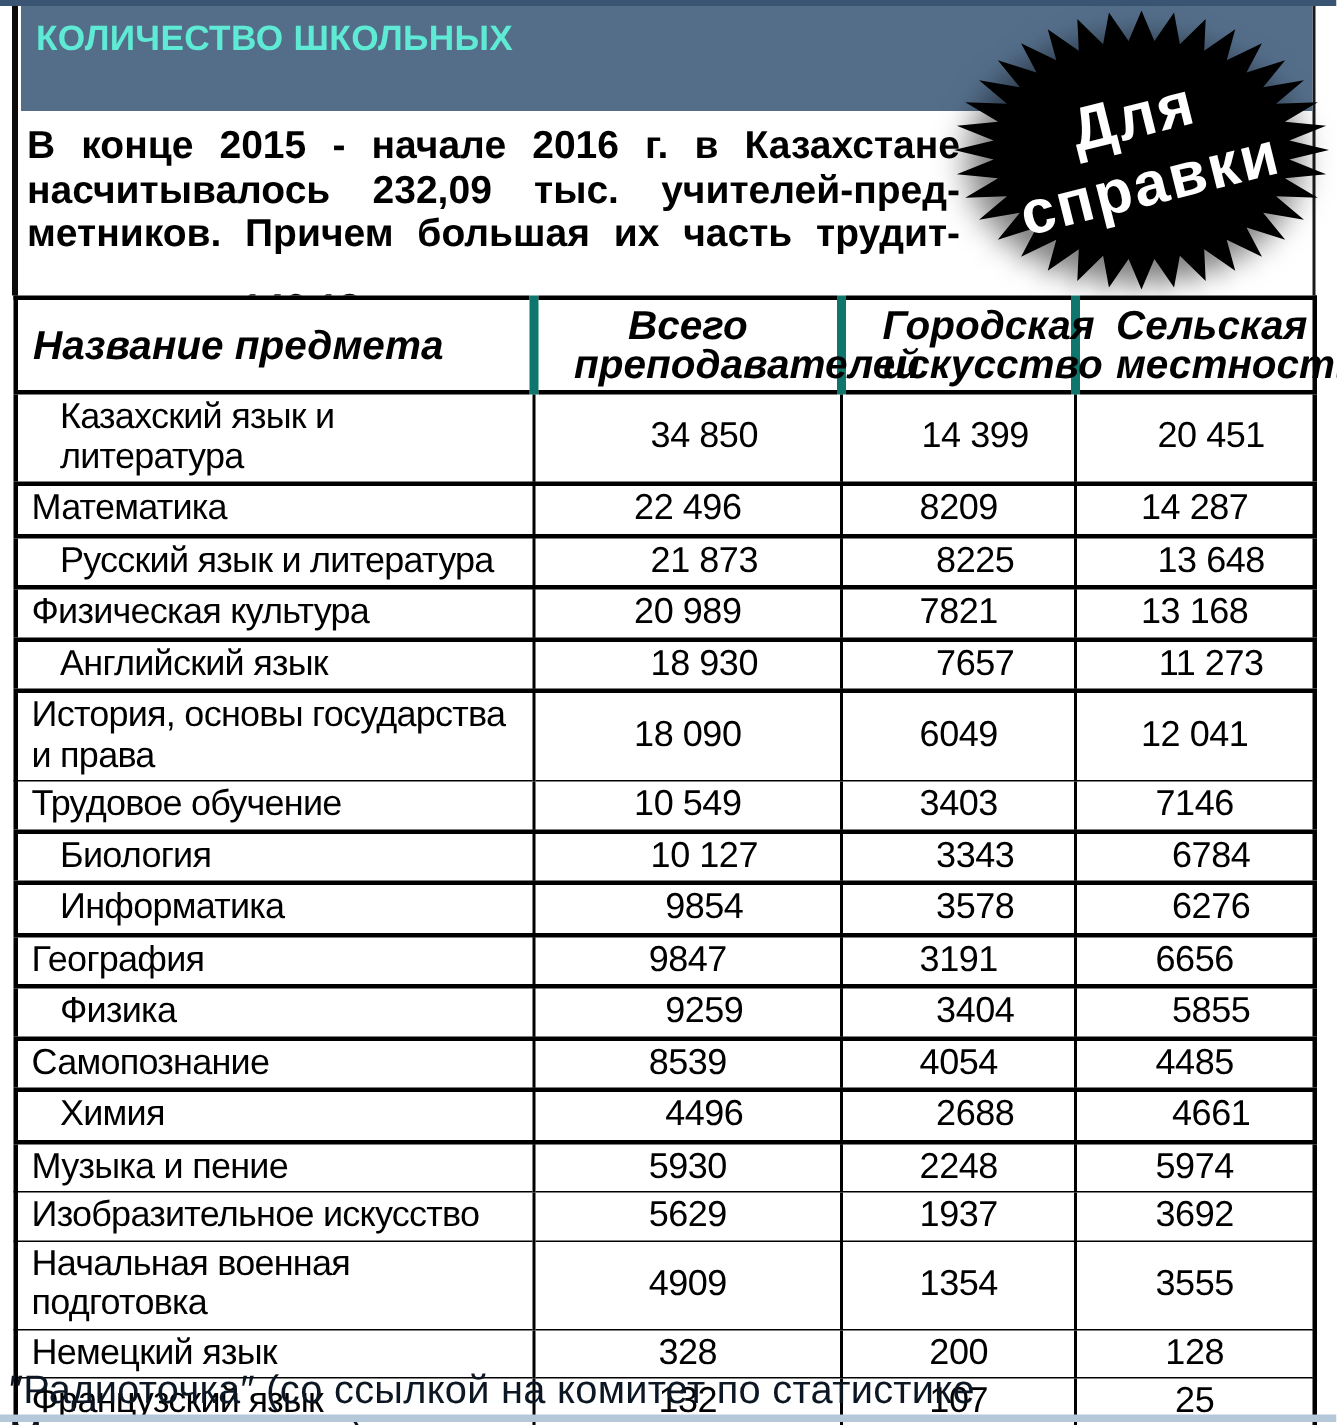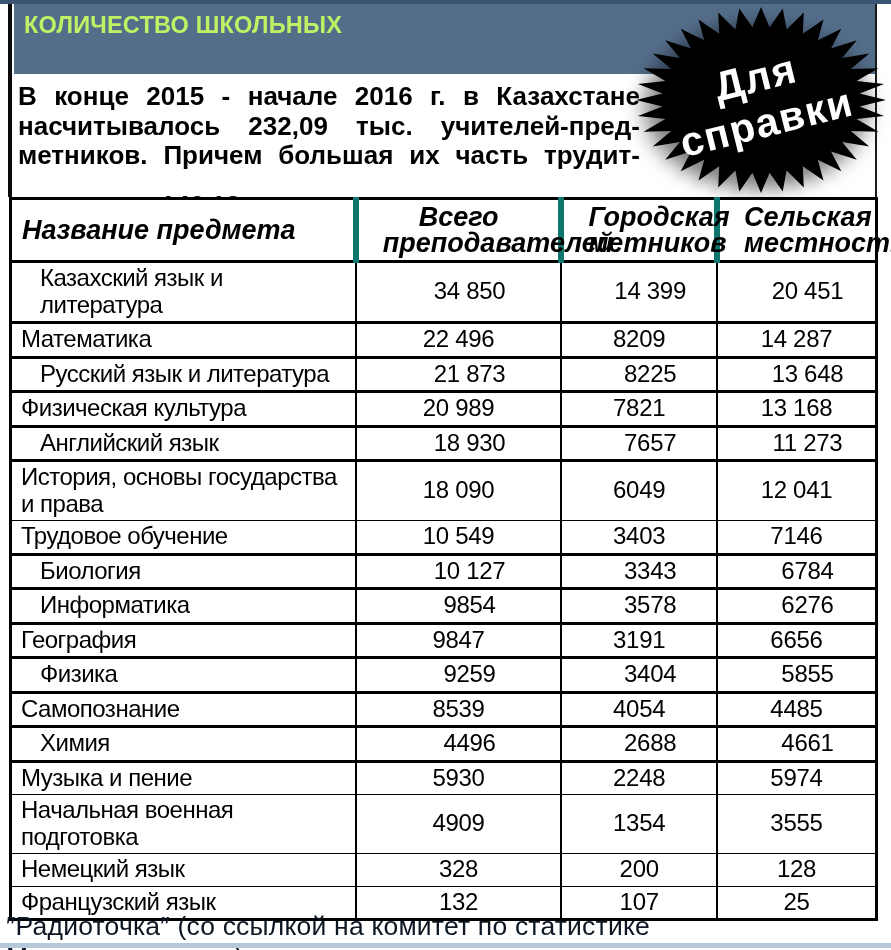--- a/index.html
+++ b/index.html
@@ -10,21 +10,21 @@
   }
   .top-edge { position:absolute; top:0; left:0; width:891px; height:4px; background:#3a5474; }
   .bottom-edge { position:absolute; top:943px; left:0; width:891px; height:5px; background:#b4c8da; }
 
   
   .hero {
     position:absolute; top:4px; left:8px; width:869px; height:193px;
     border-left:4px solid #0b0b0b; border-right:2px solid #1a1a1a; background:#fff;
   }
   .header-bar {
-    margin-left:2px; height:70px; background:#546e8a; color:#bef264;
+    margin-left:2px; height:70px; background:#546e8a; color:#5eead4;
     font-weight:bold; font-size:23.5px; line-height:26.5px;
     padding:8px 0 0 10px; letter-spacing:0.2px;
   }
   .intro {
     width:628px; padding:8px 0 0 6px;
     font-weight:bold; font-size:26px; line-height:29.5px; color:#000;
   }
   .intro-line { text-align:justify; text-align-last:justify; }
   .intro-line:last-child { text-align-last:left;margin-top:20px; }
 
@@ -101,21 +101,21 @@
   <colgroup>
       <col class="c1">
       <col class="c2">
       <col class="c3">
       <col class="c4">
     </colgroup>
   <thead>
     <tr>
       <th>Название предмета</th>
       <th>Всего преподавателей</th>
-      <th>Городская метников</th>
+      <th>Городская искусство</th>
       <th>Сельская местность</th>
     </tr>
   </thead>
   <tbody id="table-body">
       <tr class="bold">
         <td>Казахский язык и литература</td>
         <td>34 850</td>
         <td>14 399</td>
         <td>20 451</td>
       </tr>
@@ -191,20 +191,26 @@
         <td>2688</td>
         <td>4661</td>
       </tr>
       <tr>
         <td>Музыка и пение</td>
         <td>5930</td>
         <td>2248</td>
         <td>5974</td>
       </tr>
       <tr>
+        <td>Изобразительное искусство</td>
+        <td>5629</td>
+        <td>1937</td>
+        <td>3692</td>
+      </tr>
+      <tr>
         <td>Начальная военная подготовка</td>
         <td>4909</td>
         <td>1354</td>
         <td>3555</td>
       </tr>
       <tr>
         <td>Немецкий язык</td>
         <td>328</td>
         <td>200</td>
         <td>128</td>

